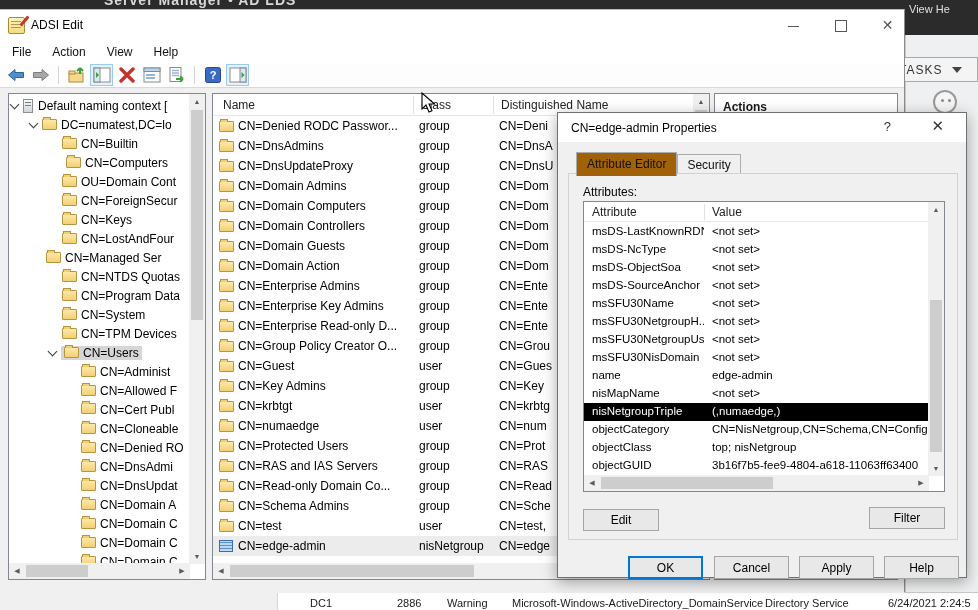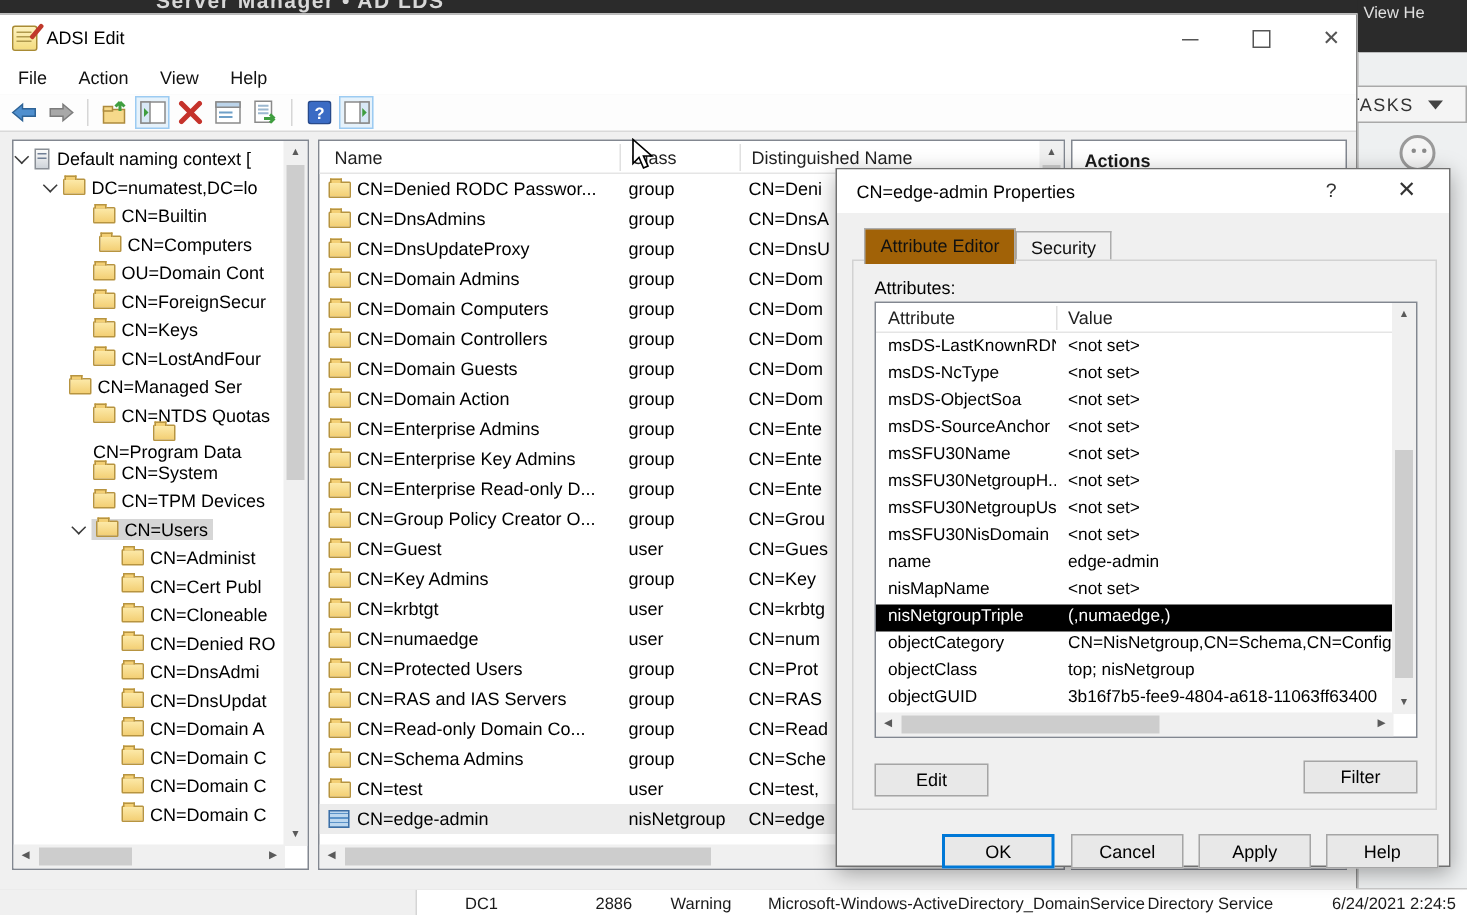--- a/index.html
+++ b/index.html
@@ -284,21 +284,21 @@
             </div>
             <div class="trow" style="padding-left: 40px;">
               <span style="width: 13px; flex: 0 0 auto;"></span>
               <span style="display: inline-flex; align-items: center;">
                 <span class="icon-folder"></span>
                 <span>CN=NTDS Quotas</span>
               </span>
             </div>
             <div class="trow" style="padding-left: 40px;">
               <span style="width: 13px; flex: 0 0 auto;"></span>
-              <span style="display: inline-flex; align-items: center; flex-direction: column;">
+              <span style="display: inline-flex; align-items: center;">
                 <span class="icon-folder"></span>
                 <span>CN=Program Data</span>
               </span>
             </div>
             <div class="trow" style="padding-left: 40px;">
               <span style="width: 13px; flex: 0 0 auto;"></span>
               <span style="display: inline-flex; align-items: center;">
                 <span class="icon-folder"></span>
                 <span>CN=System</span>
               </span>
@@ -315,20 +315,27 @@
               <span class="hl-gray" style="display: inline-flex; align-items: center;">
                 <span class="icon-folder"></span>
                 <span>CN=Users</span>
               </span>
             </div>
             <div class="trow" style="padding-left: 59px;">
               <span style="width: 13px; flex: 0 0 auto;"></span>
               <span style="display: inline-flex; align-items: center;">
                 <span class="icon-folder"></span>
                 <span>CN=Administ</span>
+              </span>
+            </div>
+            <div class="trow" style="padding-left: 59px;">
+              <span style="width: 13px; flex: 0 0 auto;"></span>
+              <span style="display: inline-flex; align-items: center;">
+                <span class="icon-folder"></span>
+                <span>CN=Allowed F</span>
               </span>
             </div>
             <div class="trow" style="padding-left: 59px;">
               <span style="width: 13px; flex: 0 0 auto;"></span>
               <span style="display: inline-flex; ">
                 <span class="icon-folder"></span>
                 <span>CN=Cert Publ</span>
               </span>
             </div>
             <div class="trow" style="padding-left: 59px;">

